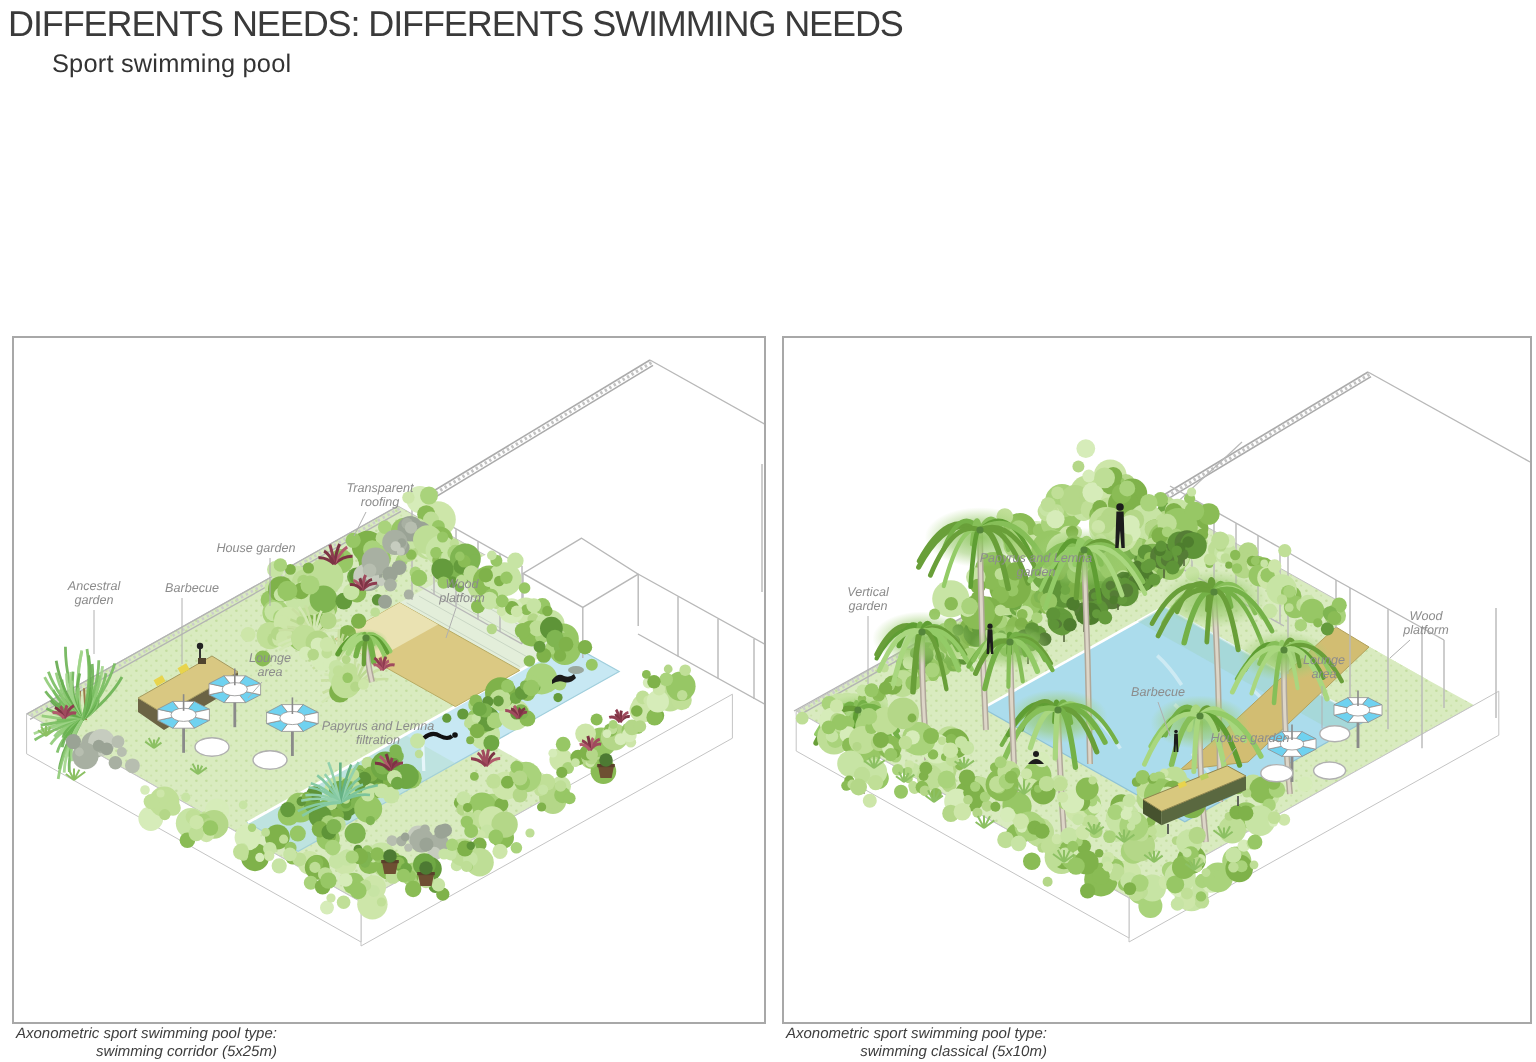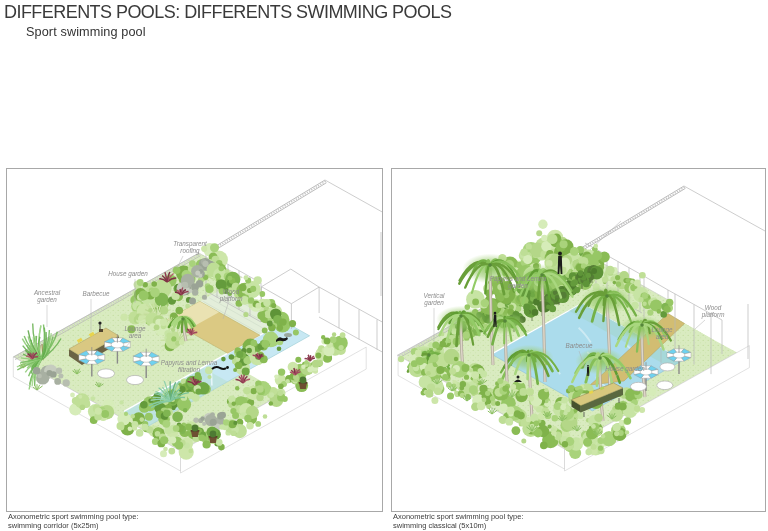--- a/index.html
+++ b/index.html
@@ -1,21 +1,21 @@
 <!DOCTYPE html>
 <html><head><meta charset="utf-8">
 <style>
 html,body{margin:0;padding:0;background:#ffffff;width:768px;height:531px;overflow:hidden;}
 body{font-family:"Liberation Sans", sans-serif;position:relative;}
 .panel{position:absolute;border:1px solid #a8a8a8;background:#fff;}
-.cap{position:absolute;font-size:7.5px;line-height:8.6px;color:#3d3d3d;}
+.cap{position:absolute;font-style:italic;font-size:7.5px;line-height:8.6px;color:#3d3d3d;text-align:right;}
 </style></head>
 <body>
 
-<div style="position:absolute;left:4px;top:2px;font-size:18px;color:#3a3a3a;letter-spacing:-0.55px;">DIFFERENTS POOLS: DIFFERENTS SWIMMING POOLS</div>
+<div style="position:absolute;left:4px;top:2px;font-size:18px;color:#3a3a3a;letter-spacing:-0.55px;">DIFFERENTS NEEDS: DIFFERENTS SWIMMING NEEDS</div>
 
 <div style="position:absolute;left:6px;top:25px;font-size:12.7px;color:#333333;letter-spacing:0.1px;margin-left:20px;">Sport swimming pool</div>
 
 <div class="panel" style="left:6px;top:168px;width:375px;height:342px;">
 <svg width="375" height="342" viewBox="0 0 375 342">
       <defs>
         <radialGradient id="palmg">
           <stop offset="0%" stop-color="#8cc45e" stop-opacity="0.95"></stop>
           <stop offset="60%" stop-color="#9acb6e" stop-opacity="0.55"></stop>
           <stop offset="100%" stop-color="#a8d47c" stop-opacity="0"></stop>

